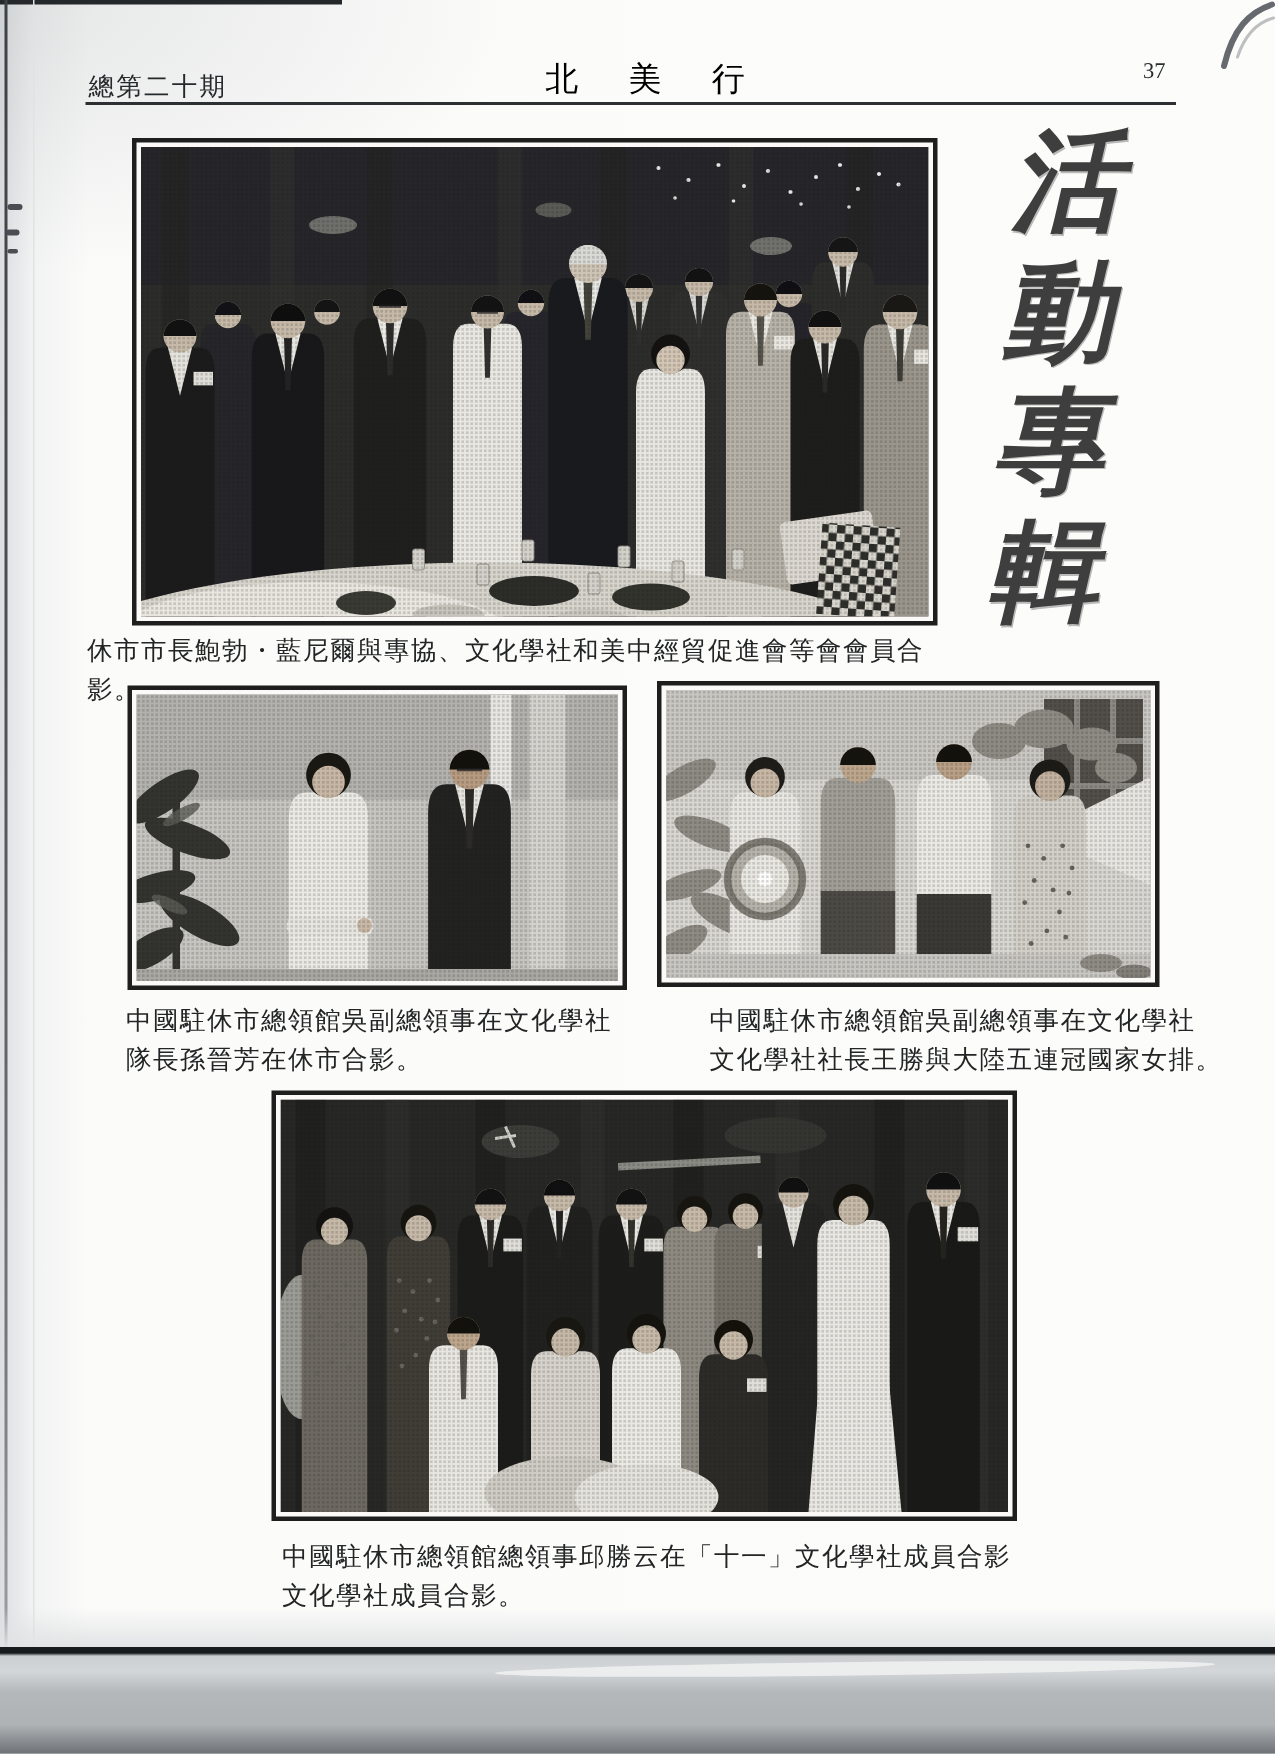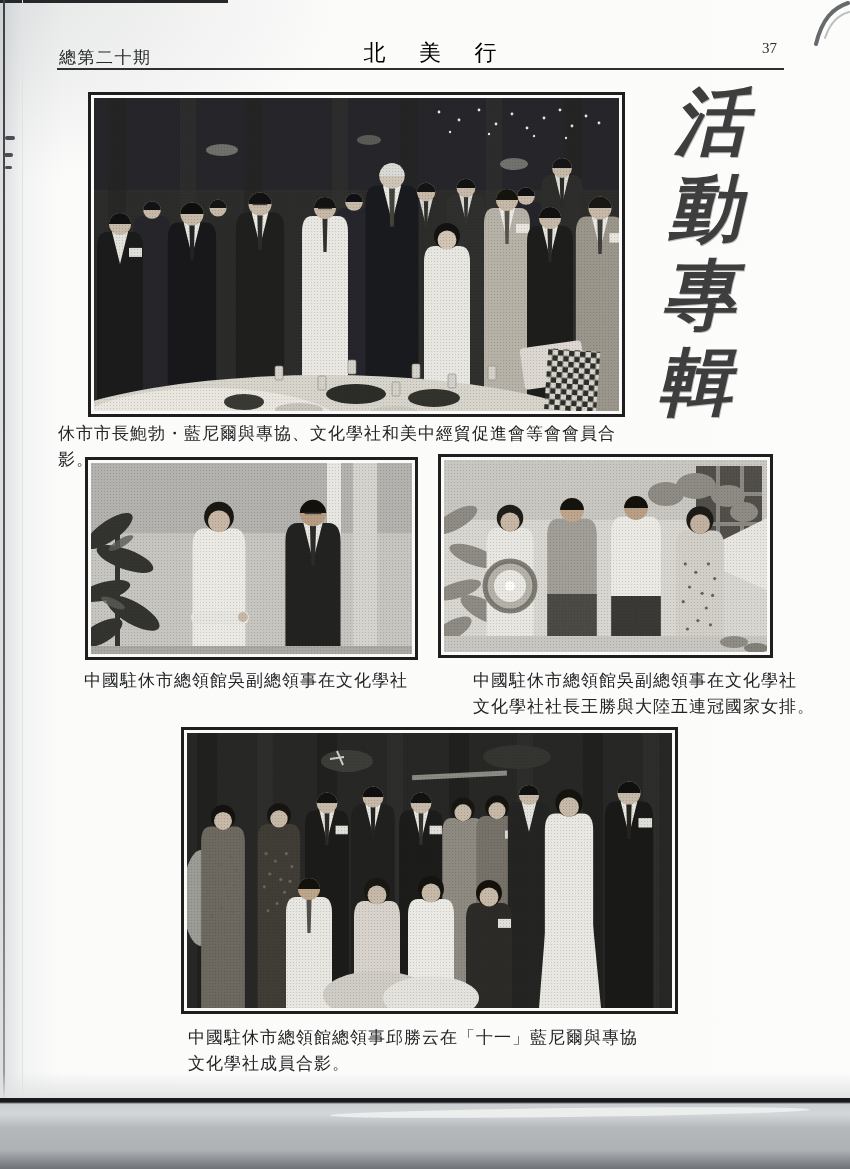--- a/index.html
+++ b/index.html
@@ -298,20 +298,21 @@
             </g>
           </g>
         <rect x="100" y="148" width="58" height="13" rx="6" fill="#e7e5df"></rect>
         <circle cx="152" cy="154" r="5" fill="#c9b8a6"></circle>
         <rect y="183" width="321" height="8" fill="#a9a8a3"></rect>
       </svg>
     </div>
   </div>
   <div class="caption" id="cap2">
     <span class="cap-line">中國駐休市總領館吳副總領事在文化學社</span>
+    <span class="cap-line">隊長孫晉芳在休市合影。</span>
   </div>
 
   <div class="photo-frame" id="frameC">
     <div class="photo-inner">
       <svg viewBox="0 0 323 192" preserveAspectRatio="none">
         <rect width="323" height="192" fill="#d8d6d1"></rect>
         <rect width="323" height="60" fill="#c9c7c2"></rect>
         <g>
           <rect x="252" y="6" width="66" height="88" fill="#524f4a"></rect>
           <rect x="252" y="32" width="66" height="4" fill="#8b8984"></rect>
@@ -515,20 +516,20 @@
               <circle cx="302" cy="164" r="9.459999999999999" fill="#c6b9a8"></circle>
             </g>
           </g>
         <ellipse cx="190" cy="262" rx="54" ry="24" fill="#cfccc5"></ellipse>
         <ellipse cx="244" cy="265" rx="48" ry="22" fill="#e4e2dc"></ellipse>
         <path d="M362 150 L402 150 L414 275 L352 275 Z" fill="#e9e7e2"></path>
       </svg>
     </div>
   </div>
   <div class="caption" id="cap4">
-    <span class="cap-line">中國駐休市總領館總領事邱勝云在「十一」藍尼爾與專協</span>
+    <span class="cap-line">中國駐休市總領館總領事邱勝云在「十一」文化學社成員合影</span>
     <span class="cap-line">文化學社成員合影。</span>
   </div>
 
   <div class="page-bottom-shade"></div>
   <div class="bottom-band"></div>
   <div class="curl-highlight"></div>
 </div>
 
 </body></html>

